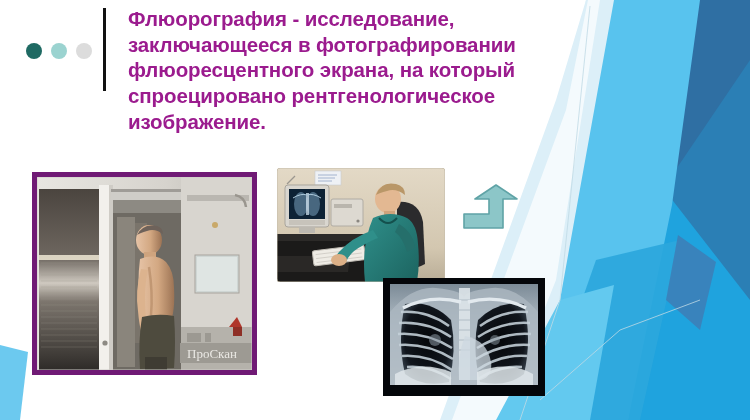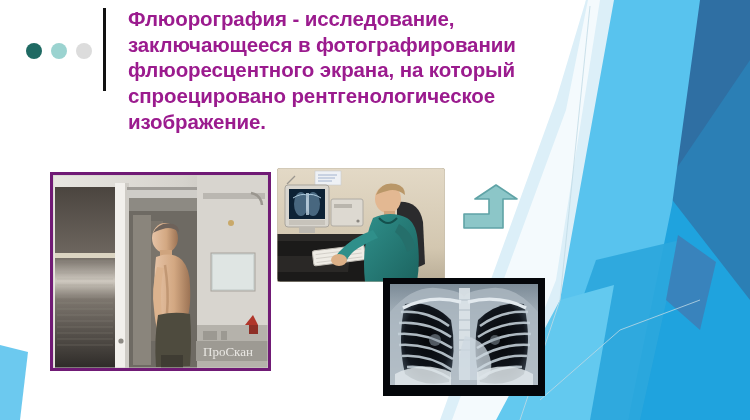--- a/index.html
+++ b/index.html
@@ -63,26 +63,26 @@
   }
 
   
   .photo {
     position: absolute;
     overflow: hidden;
   }
 
   
   #photo-booth {
-    left: 50px;
+    left: 32px;
     top: 172px;
     width: 215px;
     height: 193px;
     background: #a16207;
-    border: 3px solid #701a75;
+    border: 5px solid #701a75;
   }
   
   #photo-doctor {
     left: 277px;
     top: 168px;
     width: 168px;
     height: 114px;
     background: #cdbfa6;
     border-radius: 3px;
   }

